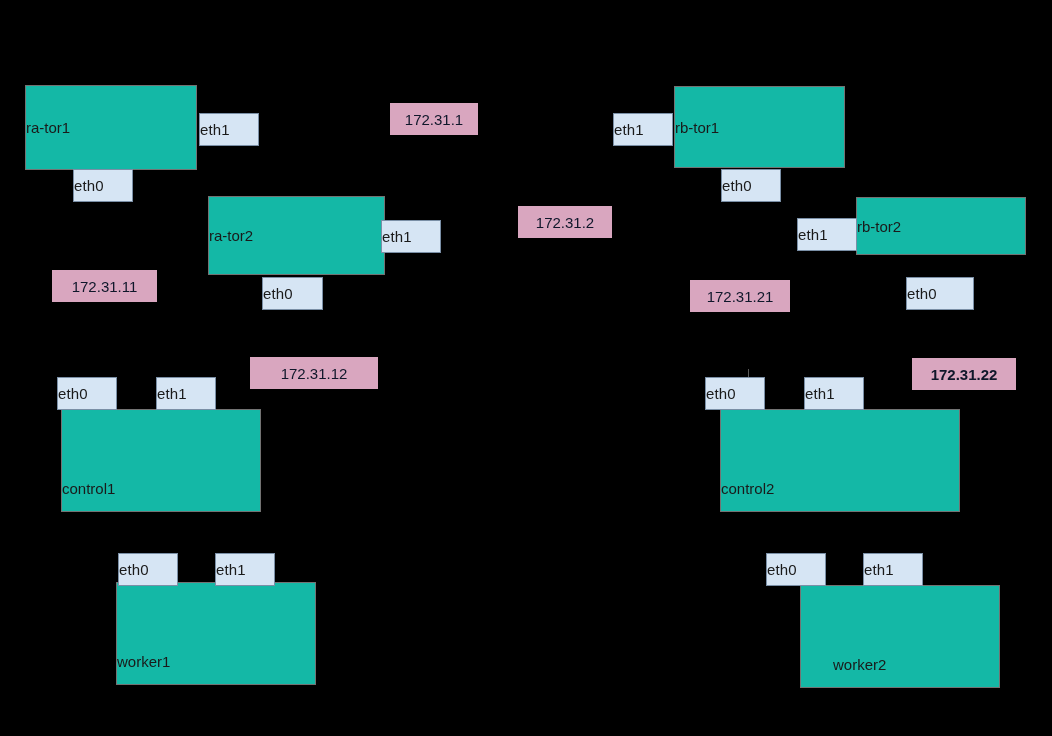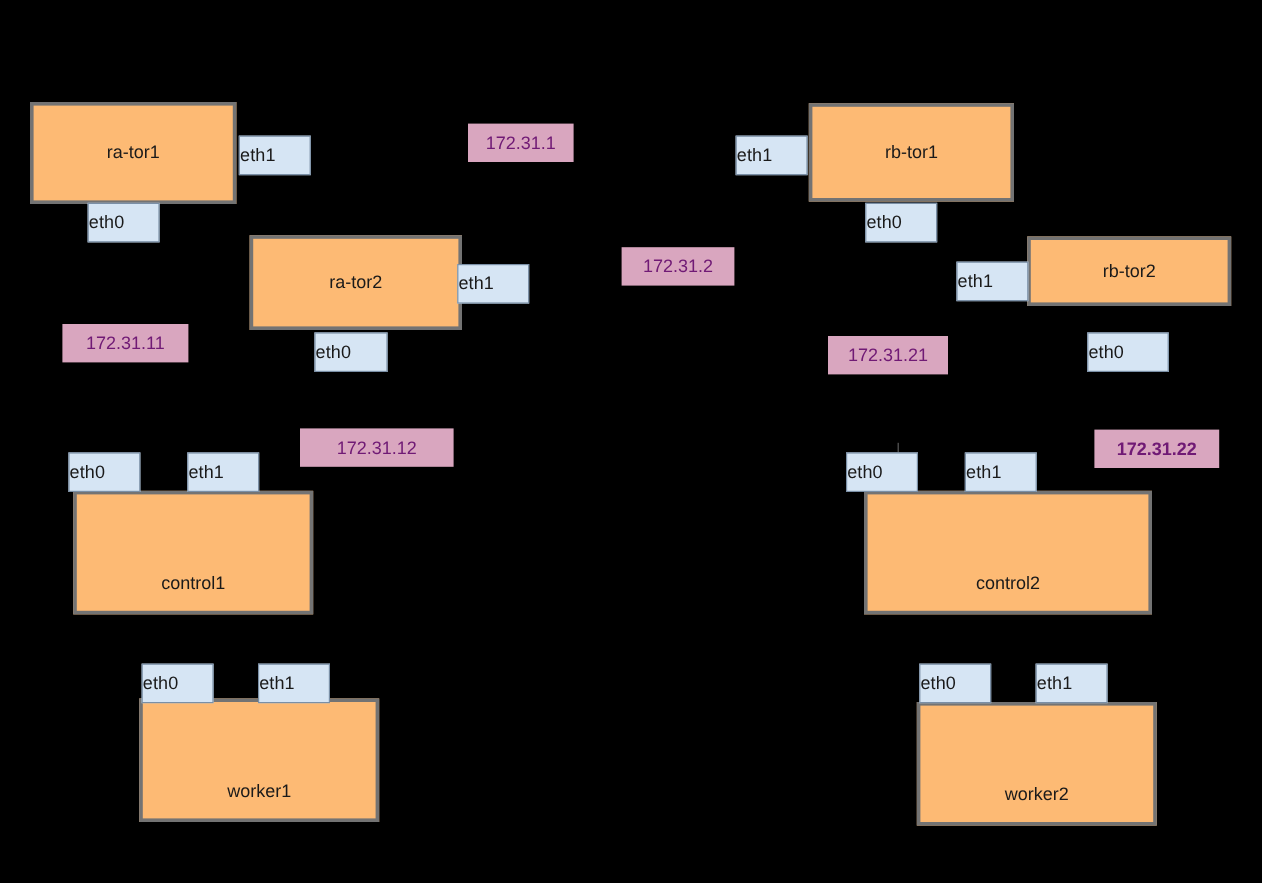--- a/index.html
+++ b/index.html
@@ -12,26 +12,25 @@
     position: relative;
     width: 1052px;
     height: 736px;
     background: #000000;
     overflow: hidden;
     font-family: "Liberation Sans", sans-serif;
   }
   .node {
     position: absolute;
     box-sizing: border-box;
-    background: #fdba74;
-    border: 3px solid #737373;
+    background: #14b8a6;
+    border: 1px solid #737373;
     color: #1a1a1a;
     font-size: 15px;
     display: flex;
-    justify-content: center;
   }
   
   .node.switch {
     align-items: center;
   }
   
   .node.host {
     align-items: flex-end;
     padding-bottom: 14px;
     margin-left: 20px;
@@ -44,21 +43,21 @@
     color: #1a1a1a;
     font-size: 15px;
     display: flex;
     align-items: center;
     letter-spacing: 0.1px;
   }
   .netlabel {
     position: absolute;
     box-sizing: border-box;
     background: #d9a6bf;
-    color: #701a75;
+    color: #0f172a;
     font-size: 15px;
     display: flex;
     align-items: center;
     justify-content: center;
     padding: 16px 6px;
     white-space: nowrap;
   }
   .edge {
     position: absolute;
     background: #5a5a5a;
@@ -86,21 +85,21 @@
       </div>
       <div class="node host" style="left: 41px; top: 409px; width: 200px; height: 103px;">
         <span>control1</span>
       </div>
       <div class="node host" style="left: 700px; top: 409px; width: 240px; height: 103px;">
         <span>control2</span>
       </div>
       <div class="node host" style="left: 96px; top: 582px; width: 200px; height: 103px;">
         <span>worker1</span>
       </div>
-      <div class="node host" style="left: 744px; top: 585px; width: 200px; height: 103px;">
+      <div class="node host" style="left: 780px; top: 585px; width: 200px; height: 103px; padding-left: 32px;">
         <span>worker2</span>
       </div>
     </div>
   <div id="port-layer">
       <div class="port" style="left: 199px; top: 113px; width: 60px; height: 33px;">
         <span>eth1</span>
       </div>
       <div class="port" style="left: 73px; top: 169px; width: 60px; height: 33px;">
         <span>eth0</span>
       </div>

